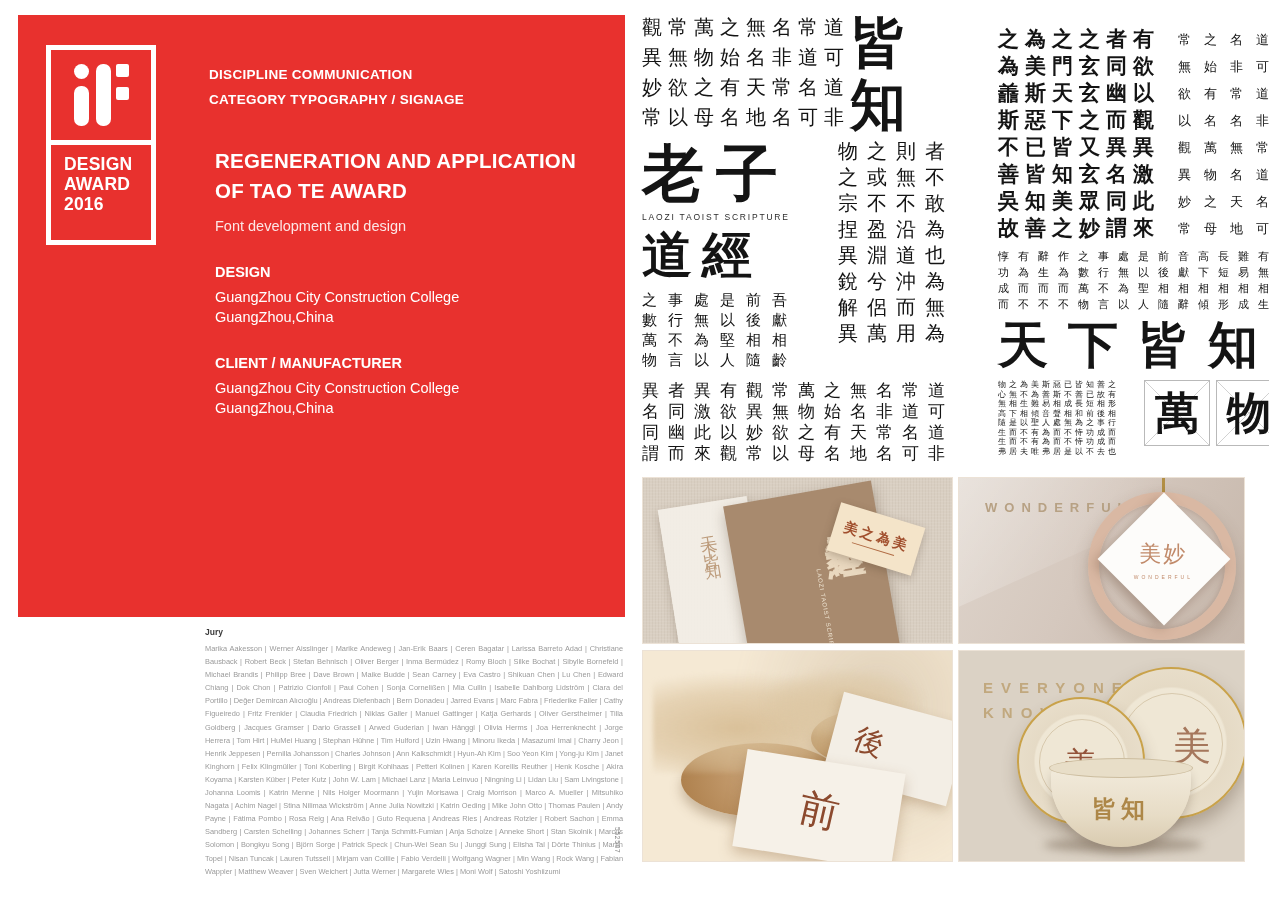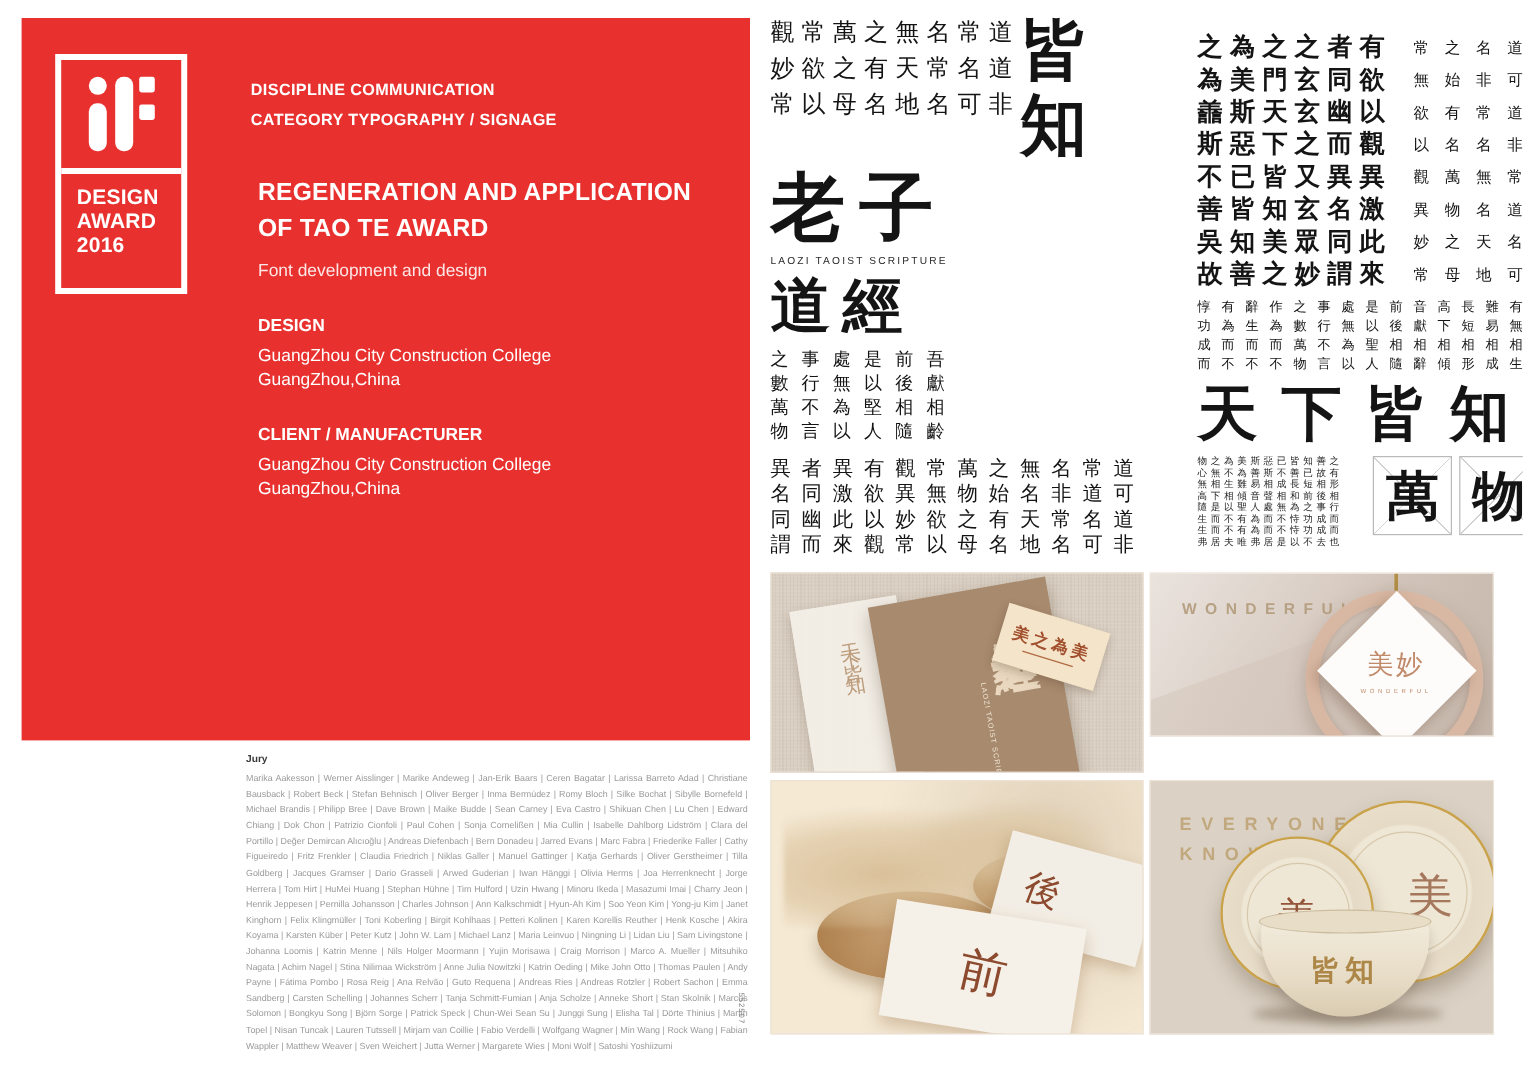--- a/index.html
+++ b/index.html
@@ -73,21 +73,21 @@
     font-family:"Liberation Serif",serif;font-weight:bold;}
   .folder-caption{position:absolute;right:64px;top:78px;writing-mode:vertical-rl;font-size:6px;color:#efe5d3;letter-spacing:1px;}
   .white-card{position:absolute;left:26px;top:24px;width:90px;height:152px;background:rgba(243,239,231,.93);transform:rotate(-9deg);
     box-shadow:0 4px 10px rgba(80,60,40,.25);display:flex;justify-content:center;}
   .white-card-chars{writing-mode:vertical-rl;font-size:17px;color:#bd9c7c;letter-spacing:9px;margin-top:20px;
     font-family:"Liberation Serif",serif;}
   .small-card{position:absolute;right:32px;top:36px;width:88px;height:50px;background:#f4e4c9;transform:rotate(17deg);
     box-shadow:0 3px 8px rgba(80,60,40,.3);display:flex;flex-direction:column;align-items:center;justify-content:center;gap:3px;}
   .small-card-chars{font-size:14px;color:#a14f2d;font-weight:bold;letter-spacing:3px;font-family:"Liberation Serif",serif;}
   .small-card-rule{width:44px;height:1px;background:#b06a42;}
-  .photo2{left:958px;top:477px;width:287px;height:137px;background:linear-gradient(115deg,#ded4cb 0%,#d5c8be 45%,#c6b7ab 100%);}
+  .photo2{left:958px;top:477px;width:287px;height:167px;background:linear-gradient(115deg,#ded4cb 0%,#d5c8be 45%,#c6b7ab 100%);}
   .photo2::before{content:"";position:absolute;left:0;top:0;width:100%;height:100%;
     background:linear-gradient(125deg, rgba(255,255,255,.35), transparent 55%);
     clip-path:polygon(0 0,100% 0,0 78%);}
   .wonderful-header{position:absolute;left:26px;top:22px;font-size:13px;letter-spacing:7px;color:#b7a184;font-weight:bold;}
   .stem{position:absolute;left:203px;top:0;width:3px;height:22px;background:#b28f45;}
   .ring{position:absolute;left:129px;top:14px;width:148px;height:148px;border-radius:50%;border:11px solid #d9b8a3;
     box-shadow:inset 0 0 6px rgba(120,80,60,.35), 0 8px 16px rgba(100,70,50,.25);box-sizing:border-box;}
   .diamond{position:absolute;left:158px;top:34px;width:94px;height:94px;background:#fdfcfa;transform:rotate(45deg);
     box-shadow:0 6px 12px rgba(100,70,50,.35);display:flex;align-items:center;justify-content:center;}
   .diamond-inner{transform:rotate(-45deg);display:flex;flex-direction:column;align-items:center;gap:5px;}
@@ -193,40 +193,51 @@
   <div class="jury-heading">Jury</div>
   <div class="jury-names">Marika Aakesson | Werner Aisslinger | Marike Andeweg | Jan-Erik Baars | Ceren Bagatar | Larissa Barreto Adad | Christiane Bausback | Robert Beck | Stefan Behnisch | Oliver Berger | Inma Bermúdez | Romy Bloch | Silke Bochat | Sibylle Bornefeld | Michael Brandis | Philipp Bree | Dave Brown | Maike Budde | Sean Carney | Eva Castro | Shikuan Chen | Lu Chen | Edward Chiang | Dok Chon | Patrizio Cionfoli | Paul Cohen | Sonja Cornelißen | Mia Cullin | Isabelle Dahlborg Lidström | Clara del Portillo | Değer Demircan Alıcıoğlu | Andreas Diefenbach | Bern Donadeu | Jarred Evans | Marc Fabra | Friederike Faller | Cathy Figueiredo | Fritz Frenkler | Claudia Friedrich | Niklas Galler | Manuel Gattinger | Katja Gerhards | Oliver Gerstheimer | Tilla Goldberg | Jacques Gramser | Dario Grasseli | Arwed Guderian | Iwan Hänggi | Olivia Herms | Joa Herrenknecht | Jorge Herrera | Tom Hirt | HuMei Huang | Stephan Hühne | Tim Hulford | Uzin Hwang | Minoru Ikeda | Masazumi Imai | Charry Jeon | Henrik Jeppesen | Pernilla Johansson | Charles Johnson | Ann Kalkschmidt | Hyun-Ah Kim | Soo Yeon Kim | Yong-ju Kim | Janet Kinghorn | Felix Klingmüller | Toni Koberling | Birgit Kohlhaas | Petteri Kolinen | Karen Korellis Reuther | Henk Kosche | Akira Koyama | Karsten Küber | Peter Kutz | John W. Lam | Michael Lanz | Maria Leinvuo | Ningning Li | Lidan Liu | Sam Livingstone | Johanna Loomis | Katrin Menne | Nils Holger Moormann | Yujin Morisawa | Craig Morrison | Marco A. Mueller | Mitsuhiko Nagata | Achim Nagel | Stina Nilimaa Wickström | Anne Julia Nowitzki | Katrin Oeding | Mike John Otto | Thomas Paulen | Andy Payne | Fátima Pombo | Rosa Reig | Ana Relvão | Guto Requena | Andreas Ries | Andreas Rotzler | Robert Sachon | Emma Sandberg | Carsten Schelling | Johannes Scherr | Tanja Schmitt-Fumian | Anja Scholze | Anneke Short | Stan Skolnik | Marcus Solomon | Bongkyu Song | Björn Sorge | Patrick Speck | Chun-Wei Sean Su | Junggi Sung | Elisha Tal | Dörte Thinius | Martin Topel | Nisan Tuncak | Lauren Tutssell | Mirjam van Coillie | Fabio Verdelli | Wolfgang Wagner | Min Wang | Rock Wang | Fabian Wappler | Matthew Weaver | Sven Weichert | Jutta Werner | Margarete Wies | Moni Wolf | Satoshi Yoshiizumi</div>
 </div>
 
 <div class="side-number">552507</div>
 
 <div class="callig callig-left">
   <div class="cl-top">
     <div class="grid-a">
         <div>觀常萬之無名常道</div>
+        <div>異無物始名非道可</div>
         <div>妙欲之有天常名道</div>
         <div>常以母名地名可非</div>
       </div>
     <div class="big-two">
         <div>皆</div>
         <div>知</div>
       </div>
   </div>
   <div class="cl-mid">
     <div>
       <div class="big-laozi">老子</div>
       <div class="laozi-caption">LAOZI TAOIST SCRIPTURE</div>
       <div class="big-daojing">道經</div>
       <div class="grid-c">
           <div>之事處是前吾</div>
           <div>數行無以後獻</div>
           <div>萬不為堅相相</div>
           <div>物言以人隨齡</div>
         </div>
     </div>
+    <div class="grid-b">
+        <div>物之則者</div>
+        <div>之或無不</div>
+        <div>宗不不敢</div>
+        <div>捏盈沿為</div>
+        <div>異淵道也</div>
+        <div>銳兮沖為</div>
+        <div>解侶而無</div>
+        <div>異萬用為</div>
+      </div>
   </div>
   <div class="grid-d">
       <div>異者異有觀常萬之無名常道</div>
       <div>名同激欲異無物始名非道可</div>
       <div>同幽此以妙欲之有天常名道</div>
       <div>謂而來觀常以母名地名可非</div>
     </div>
 </div>
 
 <div class="callig callig-right">

